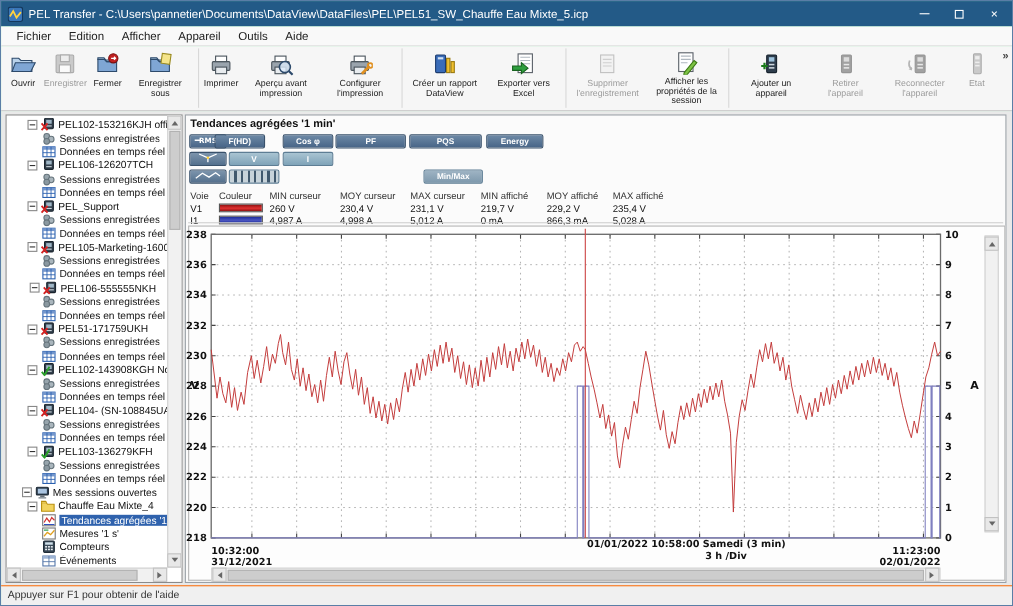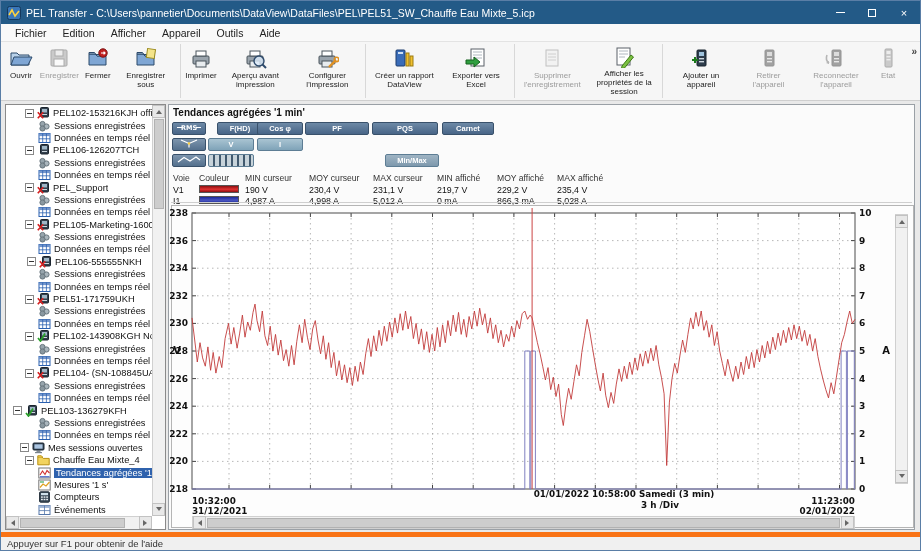--- a/index.html
+++ b/index.html
@@ -75,21 +75,21 @@
   
   .chart-frame{position:absolute;left:2px;top:100px;width:743px;height:323px;border:1px solid #b5b5b5;background:#fdfdfd;}
   #chart-svg{position:absolute;left:0;top:102px;width:747px;height:310px;}
   .tick{font:bold 9px "DejaVu Sans",sans-serif;fill:#111;}
   .unit{font:bold 10px "DejaVu Sans",sans-serif;fill:#111;}
   .xlab{font:bold 8.8px "DejaVu Sans",sans-serif;fill:#111;}
   .chart-vscroll{position:absolute;left:726px;top:109px;width:13px;height:270px;background:#f1f1f1;border:1px solid #d0d0d0;}
   .chart-hscroll{position:absolute;left:23px;top:411px;width:663px;height:13px;background:#f1f1f1;border:1px solid #d0d0d0;}
 
   
-  .statusbar{position:absolute;left:0;bottom:0;width:100%;height:18px;background:#f0f0f0;border-top:5px solid #f97316;display:flex;align-items:center;padding-left:6px;font-size:9.5px;color:#333;}
+  .statusbar{position:absolute;left:0;bottom:0;width:100%;height:18px;background:#f0f0f0;border-top:1px solid #f97316;display:flex;align-items:center;padding-left:6px;font-size:9.5px;color:#333;}
 </style>
 </head>
 <body>
 
 <div class="window">
 
   <div class="titlebar">
     <span class="appicon">
       <svg viewBox="0 0 14 14" width="14" height="14">
           <rect x="0.5" y="0.5" width="13" height="13" rx="2" fill="#3a76b8" stroke="#14385c"></rect>
@@ -497,21 +497,21 @@
             <span class="tlabel">Sessions enregistrées</span>
           </div>
           <div class="trow" style="padding-left: 32px;">
             <span class="ticon"><svg viewBox="0 0 13 12" width="13" height="12">
                 <rect x="1" y="1.5" width="11" height="9" fill="#fff" stroke="#2b61b0"></rect>
                 <rect x="1" y="1.5" width="11" height="2.6" fill="#7396cc"></rect>
                 <path d="M1 6.8 h11 M4.7 1.5 v9 M8.4 1.5 v9" stroke="#2b61b0" stroke-width="0.8"></path>
               </svg></span>
             <span class="tlabel">Données en temps réel</span>
           </div>
-          <div class="trow" style="padding-left: 7px;">
+          <div class="trow" style="padding-left: 19px;">
             <span class="box"></span>
             <span class="ticon"><svg viewBox="0 0 13 12" width="13" height="12">
                 <rect x="3.5" y="0.5" width="8" height="9.5" rx="1" fill="#33404d" stroke="#1a242e"></rect>
                 <rect x="5" y="2" width="5" height="3.5" fill="#9fb6c6"></rect>
                 <rect x="5" y="7" width="5" height="1" fill="#cdd6dd"></rect>
                 <path d="M1 8 L3.5 11 L8 3.5" fill="none" stroke="#2aa02a" stroke-width="1.8"></path>
               </svg></span>
             <span class="tlabel">PEL103-136279KFH</span>
           </div>
           <div class="trow" style="padding-left: 32px;">
@@ -610,25 +610,25 @@
 
     <div class="main-panel">
       <div class="panel-title">Tendances agrégées '1 min'</div>
       <div id="view-buttons">
           <div class="vbtn dark" style="left: 3px; top: 17px; width: 34px;">
             <span><svg viewBox="0 0 26 9" width="26" height="9">
                 <path d="M1 4.5 h5 M20 4.5 h5" stroke="#fff" stroke-width="1.2"></path>
                 <text x="13" y="7" text-anchor="middle" font-size="6.5" font-weight="bold" fill="#fff" font-family="DejaVu Sans">RMS</text>
               </svg></span>
           </div>
-          <div class="vbtn dark" style="left: 48px; top: 17px; width: 46px;">F(HD)</div>
+          <div class="vbtn dark" style="left: 26px; top: 17px; width: 46px;">F(HD)</div>
           <div class="vbtn dark" style="left: 88px; top: 17px; width: 46px;">Cos φ</div>
           <div class="vbtn dark" style="left: 136px; top: 17px; width: 64px;">PF</div>
           <div class="vbtn dark" style="left: 203px; top: 17px; width: 66px;">PQS</div>
-          <div class="vbtn dark" style="left: 273px; top: 17px; width: 52px;">Carnet</div>
+          <div class="vbtn dark" style="left: 273px; top: 17px; width: 52px;">Energy</div>
           <div class="vbtn icon" style="left: 3px; top: 33px; width: 34px;">
             <span><svg viewBox="0 0 26 9" width="26" height="9">
                 <path d="M13 4.5 L5 1 M13 4.5 L21 1 M13 4.5 L13 8.5" stroke="#fff" stroke-width="1.2"></path>
                 <circle cx="13" cy="4.5" r="1.2" fill="#ffd23f"></circle>
               </svg></span>
           </div>
           <div class="vbtn active" style="left: 39px; top: 33px; width: 46px;">V</div>
           <div class="vbtn active" style="left: 88px; top: 33px; width: 46px;">I</div>
           <div class="vbtn icon" style="left: 3px; top: 49px; width: 34px;">
             <span><svg viewBox="0 0 26 9" width="26" height="9">
@@ -645,21 +645,21 @@
             <span>MIN curseur</span>
             <span>MOY curseur</span>
             <span>MAX curseur</span>
             <span>MIN affiché</span>
             <span>MOY affiché</span>
             <span>MAX affiché</span>
           </div>
           <div class="mrow mdata">
             <span>V1</span>
             <span><span class="sw swatch" style="background: linear-gradient(rgb(139, 16, 16), rgb(224, 48, 48) 55%, rgb(139, 16, 16)); display: inline-block;"></span></span>
-            <span>190 V</span>
+            <span>260 V</span>
             <span>230,4 V</span>
             <span>231,1 V</span>
             <span>219,7 V</span>
             <span>229,2 V</span>
             <span>235,4 V</span>
           </div>
           <div class="mrow mdata">
             <span>I1</span>
             <span><span class="sw swatch" style="background: linear-gradient(rgb(26, 42, 154), rgb(74, 85, 192) 55%, rgb(26, 42, 154)); display: inline-block;"></span></span>
             <span>4,987 A</span>

